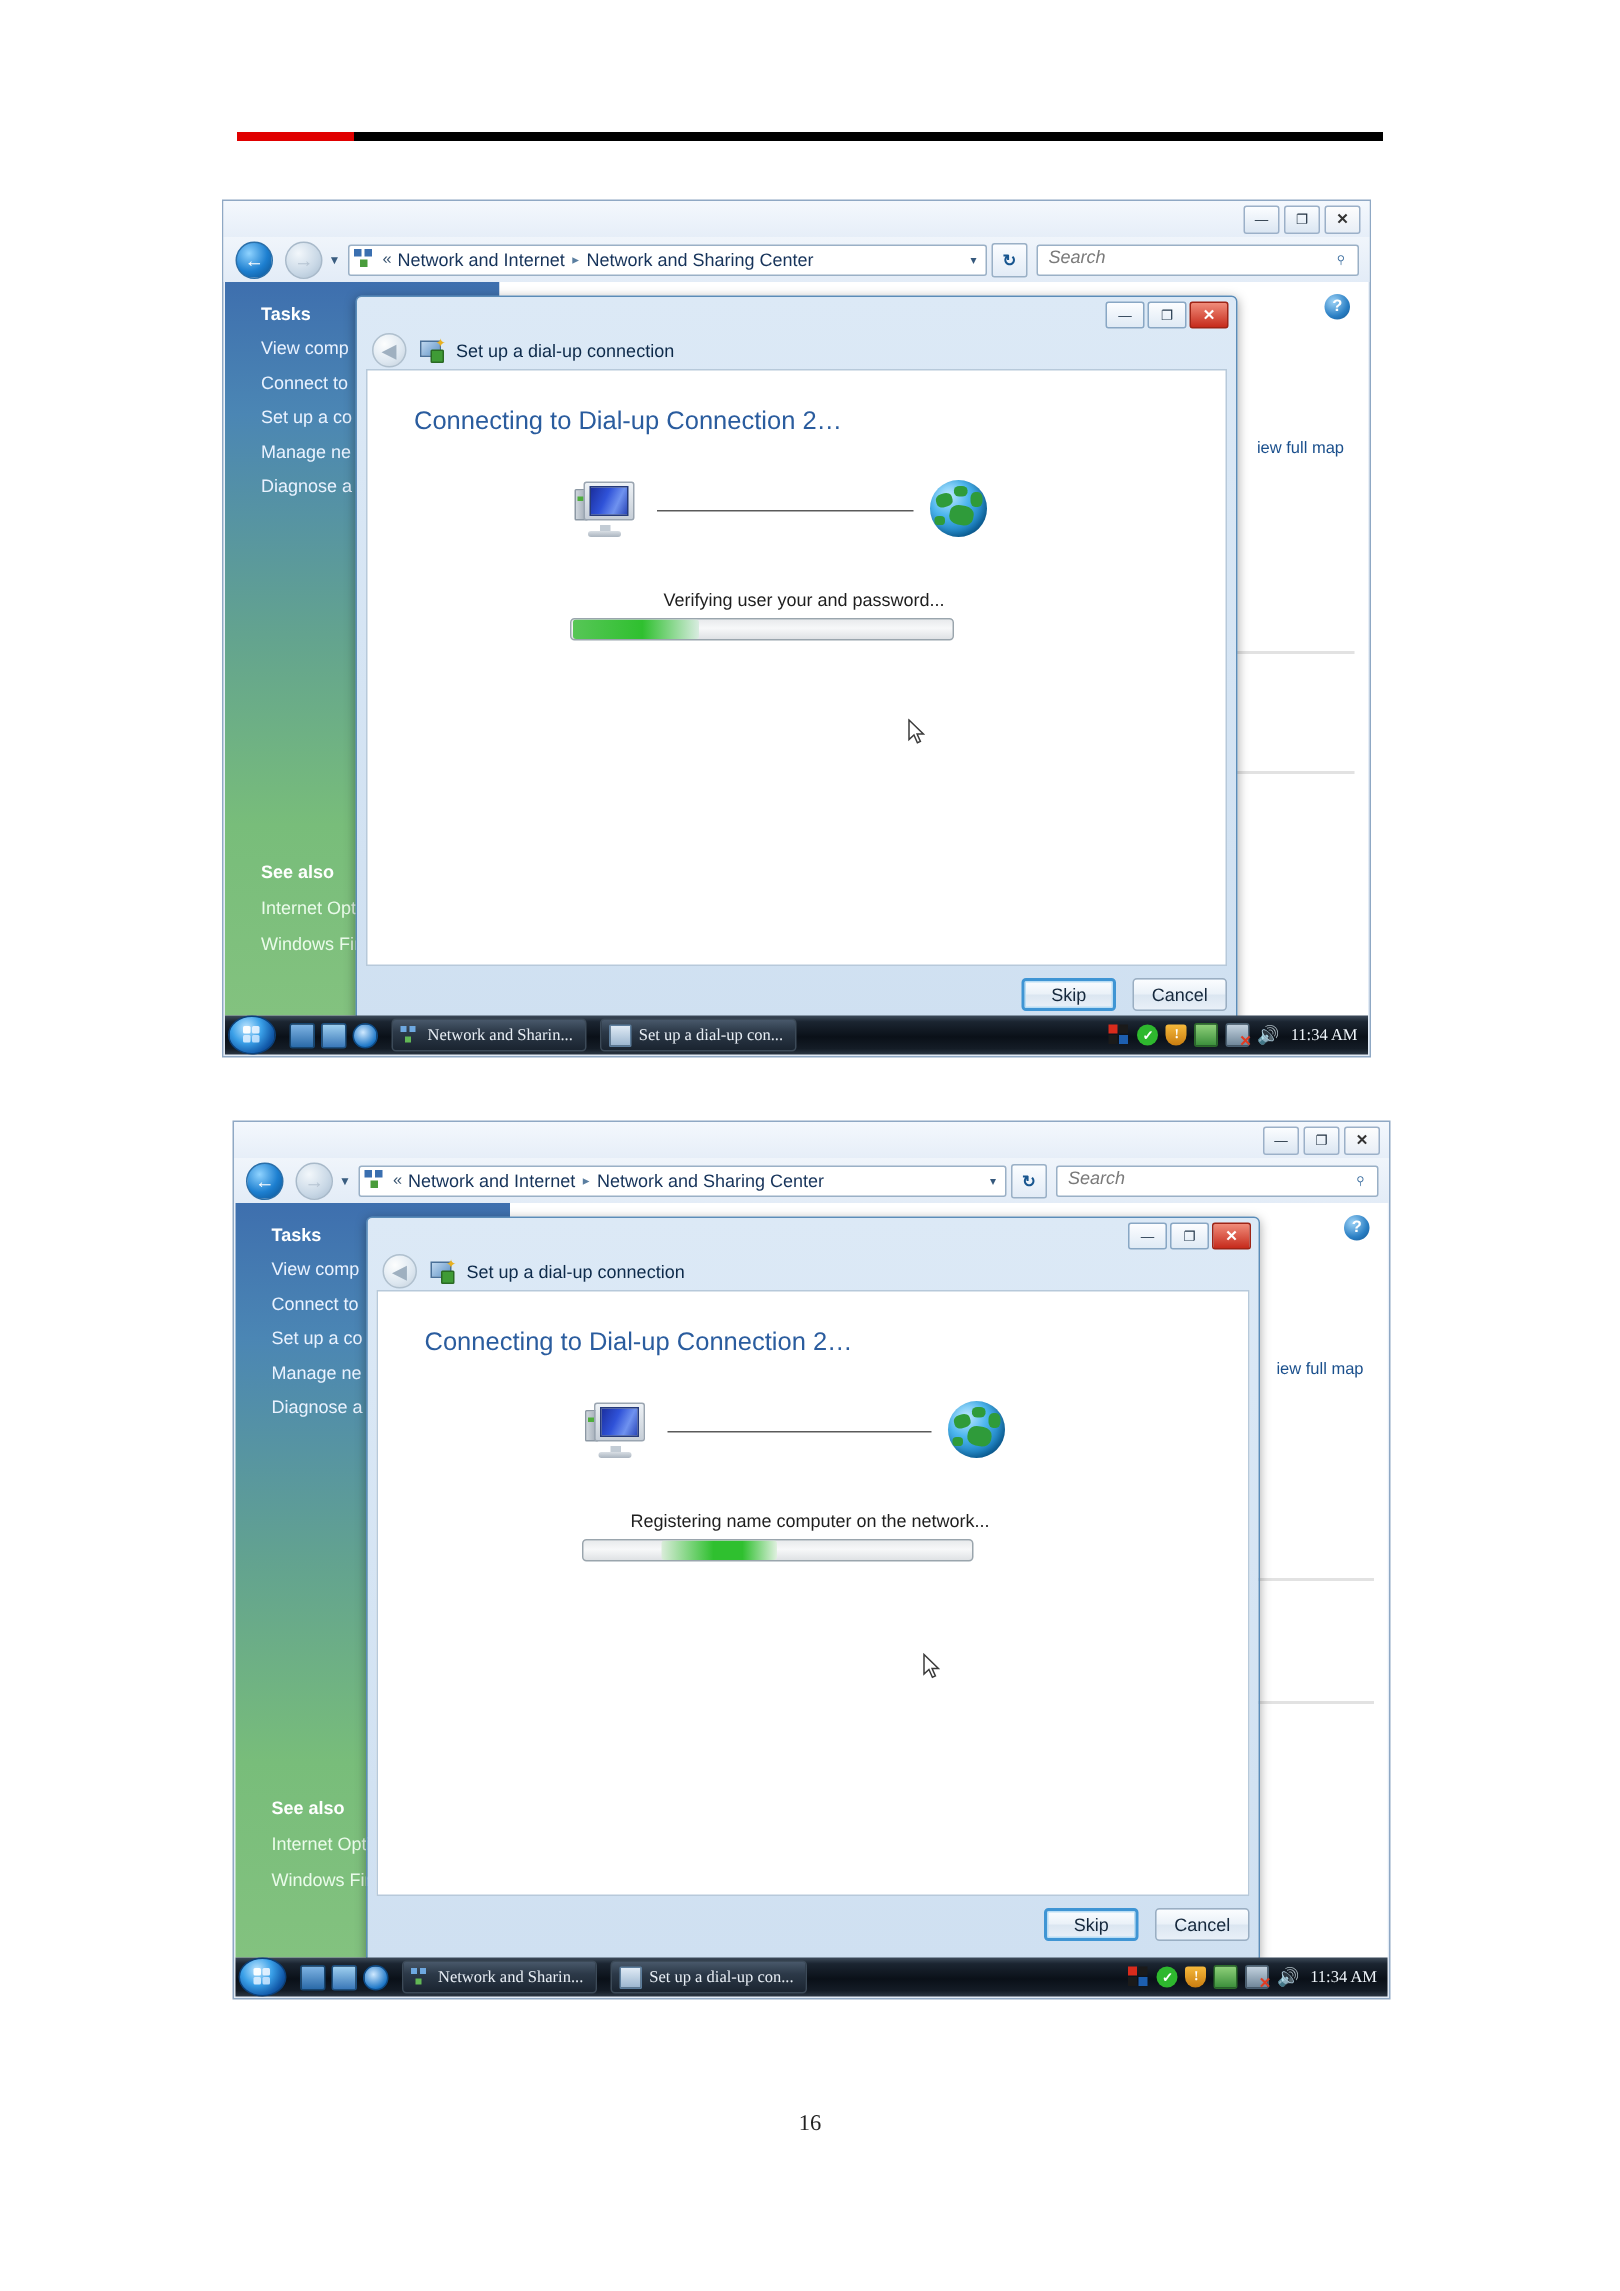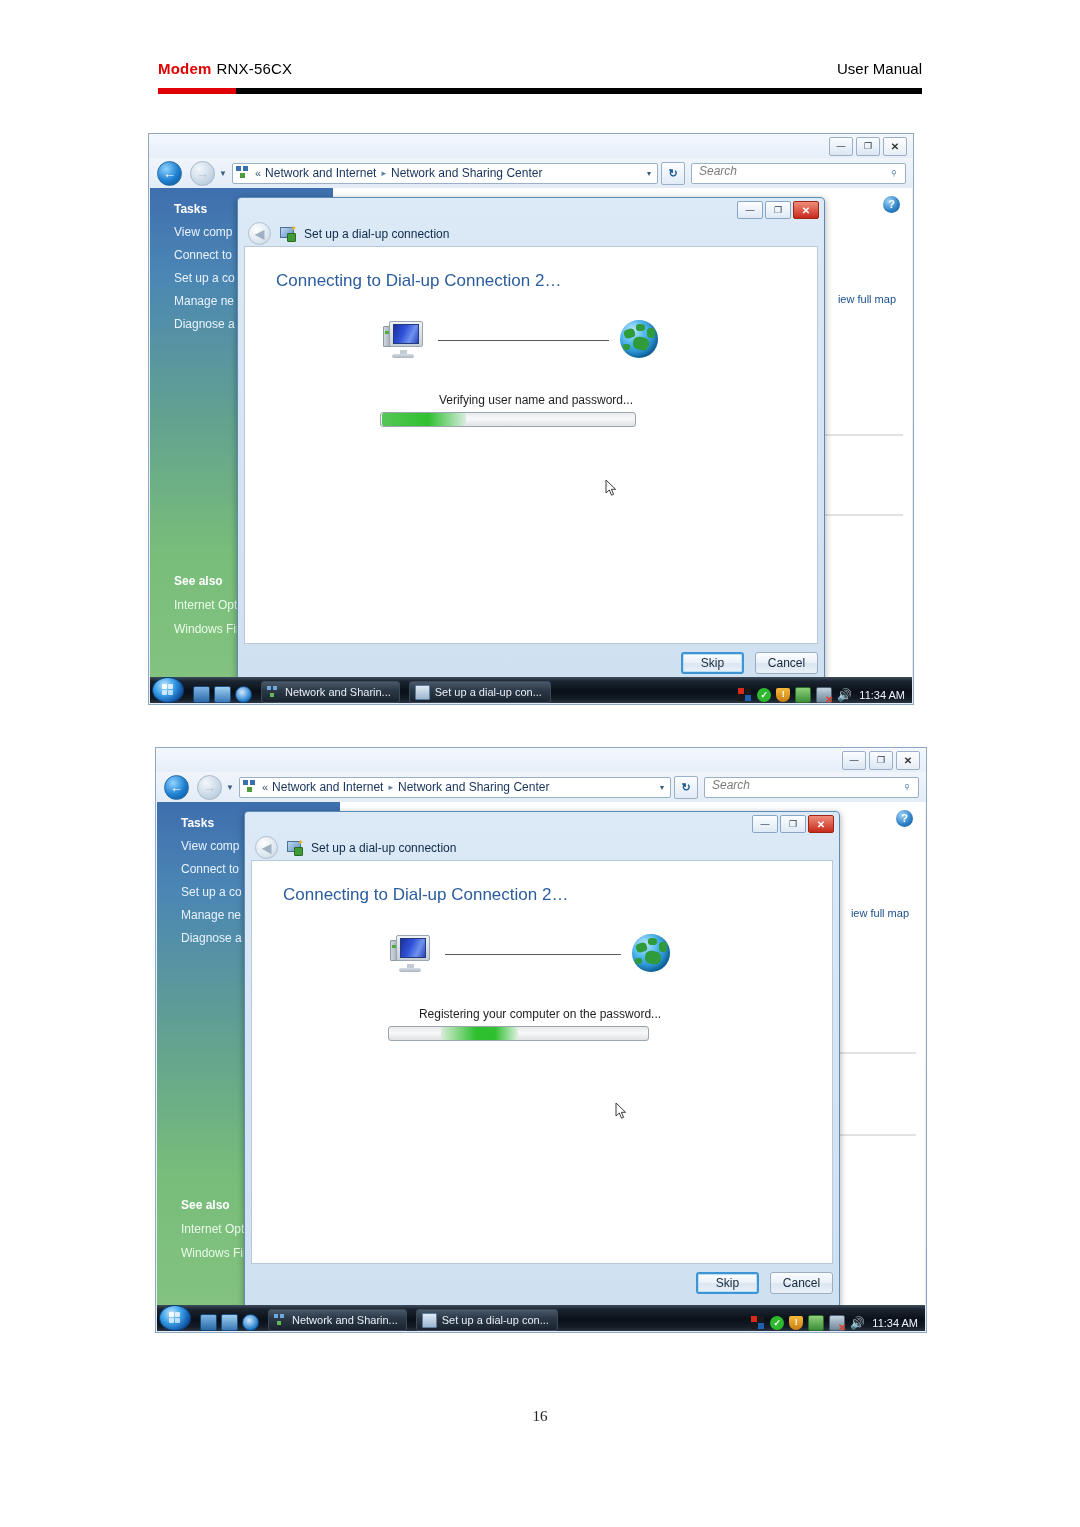--- a/index.html
+++ b/index.html
@@ -167,21 +167,21 @@
      font-size:12px;color:#15283c;display:flex;align-items:center;justify-content:center;
      box-sizing:border-box;font-family:"Liberation Sans",sans-serif;}
   .btn.focus{border:2px solid #3f95d4;box-shadow:0 0 0 1px #b9ddf4 inset;}
 
   .cursor{position:absolute;width:12px;height:18px;}
   .cursor svg{display:block;}
 
   
   .taskbar{position:absolute;left:1px;right:1px;bottom:1px;height:26px;
      background:linear-gradient(to bottom,#3e4c5b 0%,#1b2531 16%,#0a1018 55%,#141c26 85%,#2b3643 100%);
-     display:flex;align-items:flex-end;}
+     display:flex;align-items:center;font-family:Liberation Serif, serif;}
   .startorb{width:30px;height:24px;margin-left:2px;border-radius:50%;
      background:radial-gradient(circle at 38% 30%,#bfe6ff 0%,#3aa0e8 40%,#1158a8 72%,#072f63 100%);
      border:1px solid #0b3f78;display:flex;align-items:center;justify-content:center;}
   .orbflag{width:13px;height:13px;position:relative;}
   .orbflag s{position:absolute;width:5px;height:5px;display:block;border-radius:1px;}
   .orbflag s:nth-child(1){left:0;top:0;background:#ffffff;opacity:.95;}
   .orbflag s:nth-child(2){left:6px;top:0;background:#eaf4ff;opacity:.9;}
   .orbflag s:nth-child(3){left:0;top:6px;background:#dceeff;opacity:.9;}
   .orbflag s:nth-child(4){left:6px;top:6px;background:#cfe7ff;opacity:.85;}
   .ql{display:flex;align-items:center;gap:4px;margin-left:9px;}
@@ -222,26 +222,20 @@
   .tr.spk{color:#d8e6f2;font-size:12px;text-align:center;line-height:14px;}
   .clock{color:#eef4fa;font-size:11px;margin-left:3px;white-space:nowrap;}
 
   .pagenum{position:absolute;left:0;top:1408px;width:1080px;text-align:center;
      font-family:"Liberation Serif",serif;font-size:15px;color:#222;}
 </style>
 </head>
 <body>
 
 <div class="doc-header">
-  <div class="hdr-row">
-    <div class="hdr-left">
-      <span class="brand">Modem</span><span class="model">RNX-56CX</span>
-    </div>
-    <div class="hdr-right">User  Manual</div>
-  </div>
   <div class="hdr-rule">
     <div class="hdr-rule-red"></div>
   </div>
 </div>
 
 <div class="shot shot1">
   <div class="win">
 
     <div class="titlebar">
       <div class="wbtns">
@@ -327,21 +321,21 @@
         </div>
         <div class="conn-line" style="left:193px;top:93px;width:171px;"></div>
         <div class="globe-ico" style="left:375px;top:73px">
           <b class="g1"></b>
             <b class="g2"></b>
             <b class="g3"></b>
             <b class="g4"></b>
             <b class="g5"></b>
         </div>
 
-        <div class="pg-label" style="left:96px;top:146px;width:390px">Verifying user name and password...</div>
+        <div class="pg-label" style="left:96px;top:146px;width:390px">Verifying user your and password...</div>
         <div class="pg-track" style="left:135px;top:165px;width:256px">
           <div class="pg-fill v1"></div>
         </div>
 
         <div class="cursor" style="left:360px;top:232px">
           <svg width="12" height="18" viewBox="0 0 12 18">
               <path d="M1 1 L1 14 L4.3 11 L6.6 16.2 L8.6 15.3 L6.4 10.3 L10.6 10.3 Z" fill="#ffffff" stroke="#3b3b3b" stroke-width="1"></path>
             </svg>
         </div>
       </div>
@@ -484,21 +478,21 @@
         </div>
         <div class="conn-line" style="left:193px;top:93px;width:176px;"></div>
         <div class="globe-ico" style="left:380px;top:73px">
           <b class="g1"></b>
             <b class="g2"></b>
             <b class="g3"></b>
             <b class="g4"></b>
             <b class="g5"></b>
         </div>
 
-        <div class="pg-label" style="left:78px;top:146px;width:420px">Registering your computer on the password...</div>
+        <div class="pg-label" style="left:78px;top:146px;width:420px">Registering name computer on the network...</div>
         <div class="pg-track" style="left:136px;top:165px;width:261px">
           <div class="pg-fill v2"></div>
         </div>
 
         <div class="cursor" style="left:363px;top:241px">
           <svg width="12" height="18" viewBox="0 0 12 18">
               <path d="M1 1 L1 14 L4.3 11 L6.6 16.2 L8.6 15.3 L6.4 10.3 L10.6 10.3 Z" fill="#ffffff" stroke="#3b3b3b" stroke-width="1"></path>
             </svg>
         </div>
       </div>

